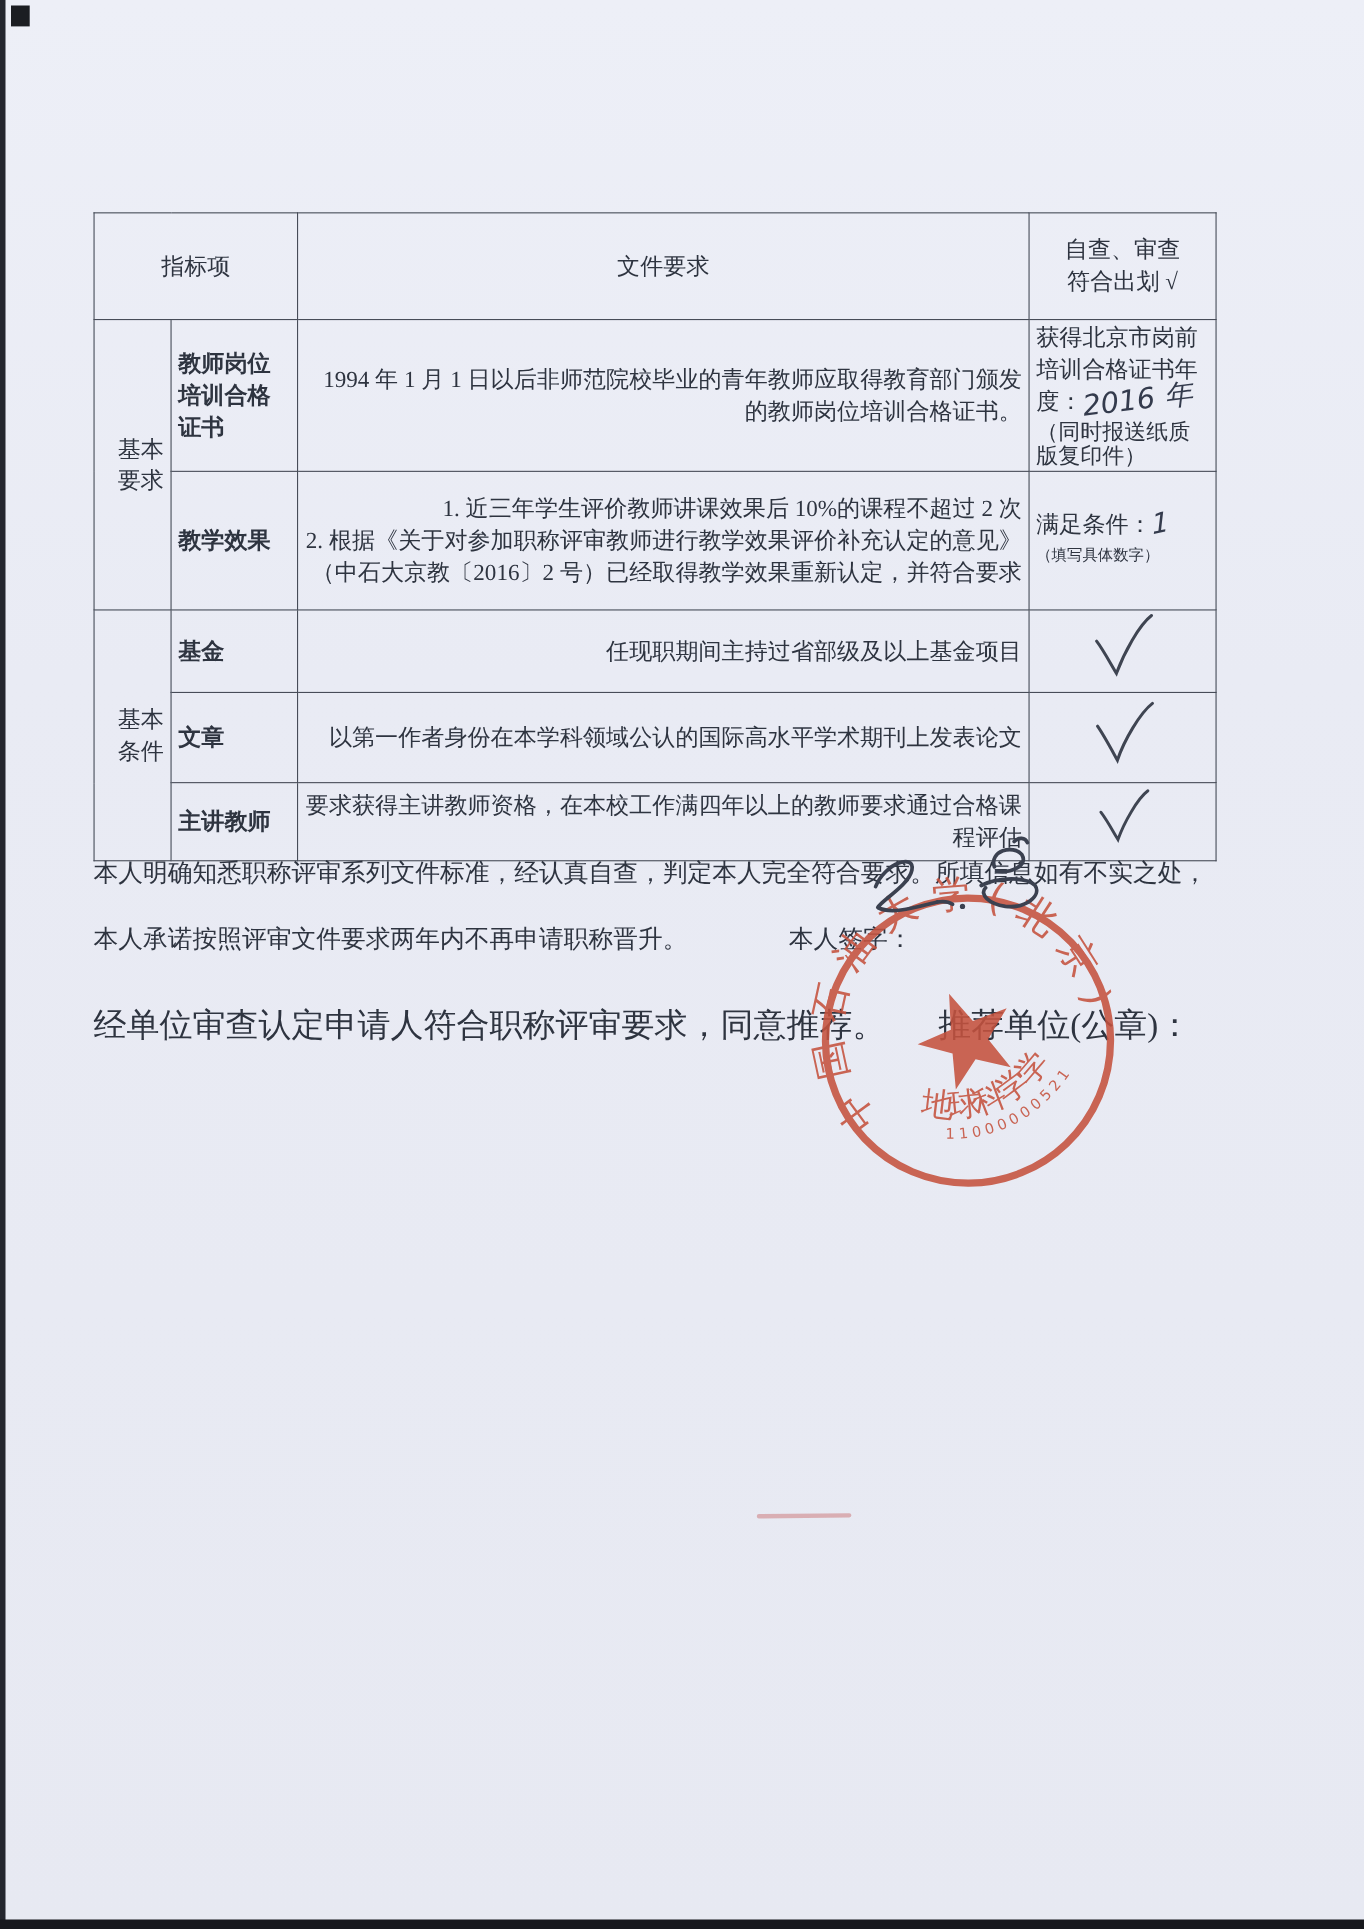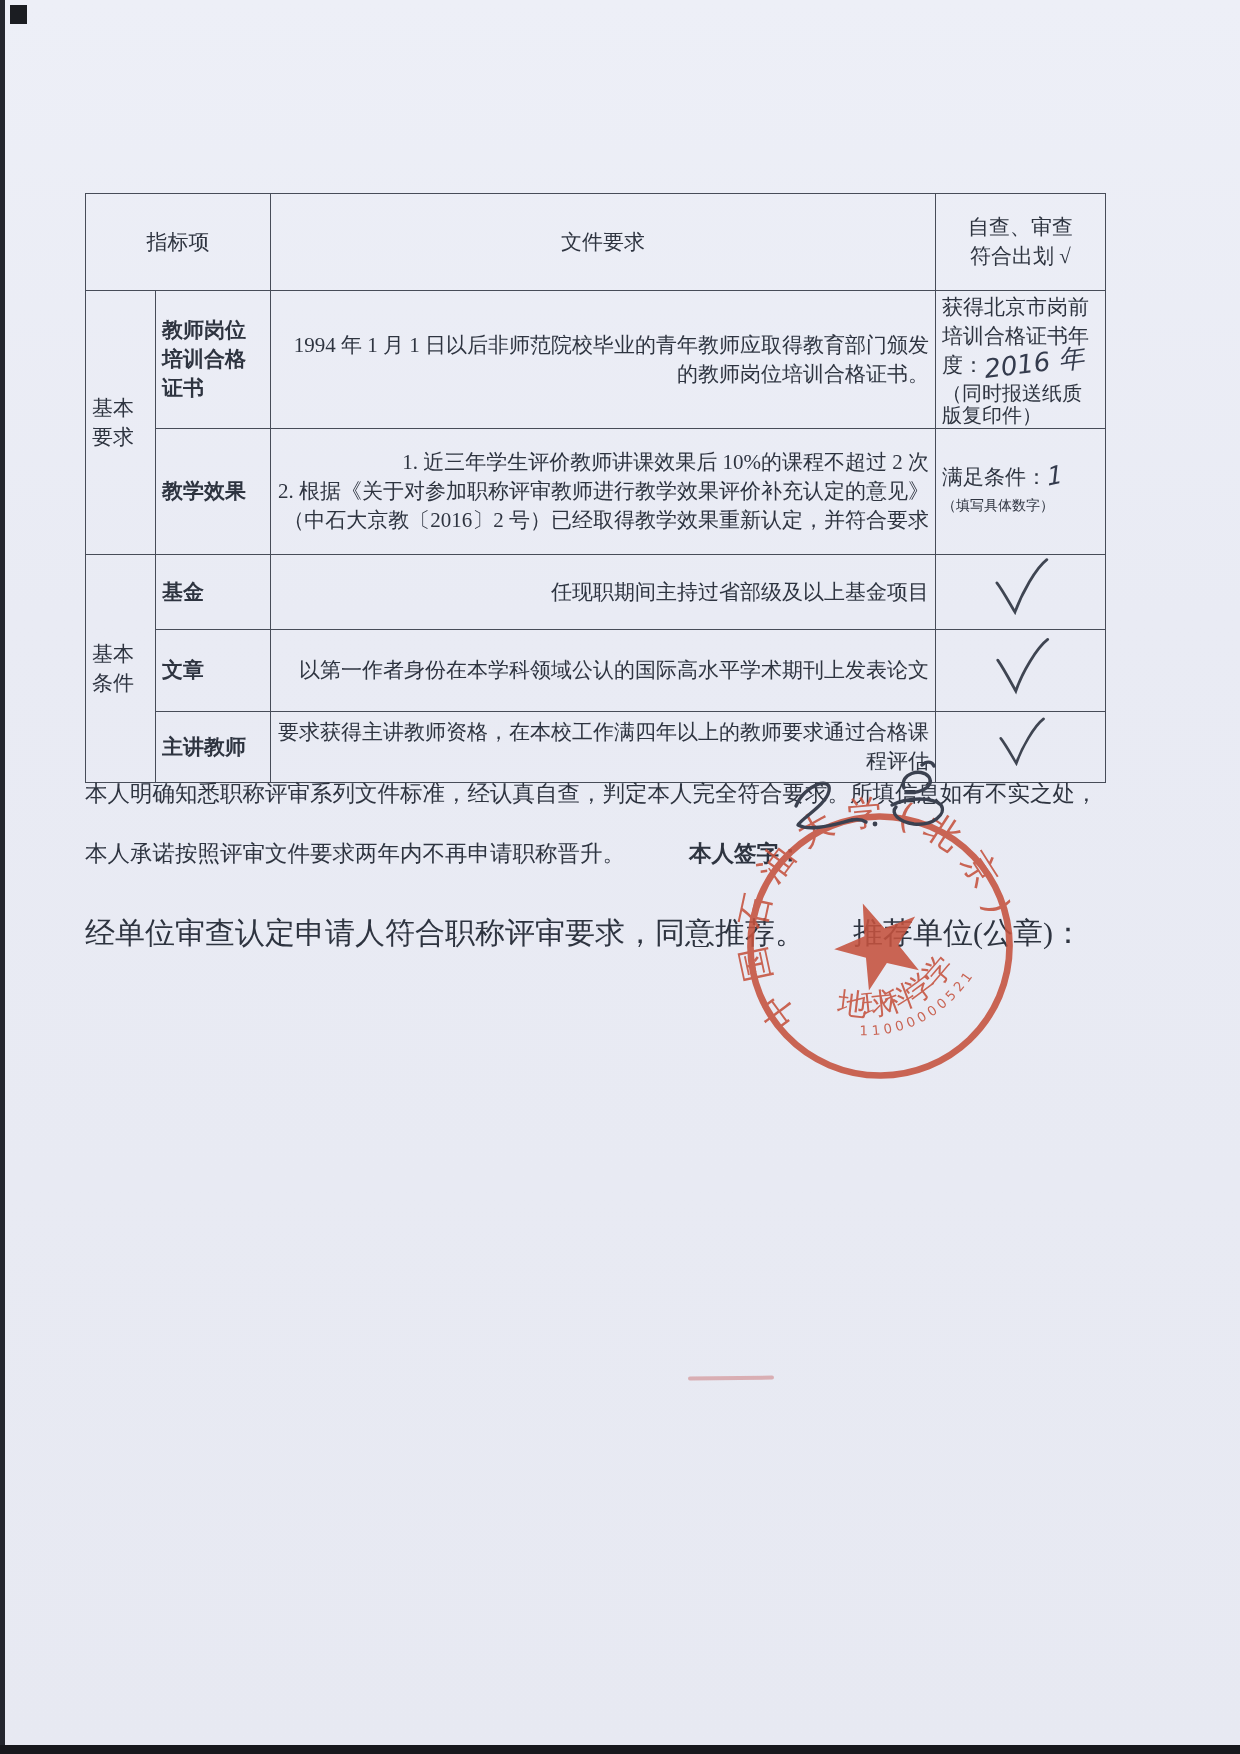--- a/index.html
+++ b/index.html
@@ -27,37 +27,37 @@
     border:1.6px solid #474c58; font-size:21px; line-height:29px;
     padding:2px 6px; vertical-align:middle; overflow:hidden;
   }
   .h-row td { height:92px; }
   .r1 td { height:120px; }
   .r2 td { height:121px; }
   .r3 td { height:64px; }
   .r4 td { height:77px; }
   .r5 td { height:66px; }
   .th-cell   { text-align:center; white-space:pre-line; }
-  .group-cell{ text-align:left; white-space:pre-line; font-size:22px; padding:2px 2px; }
+  .group-cell{ text-align:right; white-space:pre-line; font-size:22px; padding:2px 2px; }
   .item-cell { text-align:left; padding:2px 3px;font-weight:bold; }
   .req-cell  { text-align:right; white-space:pre-line; padding:2px 5px; }
   .check-cell{ text-align:left; vertical-align:top; padding:5px 8px; }
   .check-mid { vertical-align:middle; }
   .check-center { text-align:center; vertical-align:middle; padding:0; }
   .note  { font-size:20px; line-height:22px; display:block; margin-top:2px; }
   .note2 { font-size:14px; line-height:28px; display:block; }
   .hw {
     font-family:"DejaVu Sans", sans-serif; font-style:italic;
     display:inline-block; transform:rotate(-7deg);
     font-size:26px; line-height:20px; color:#343b4d;
   }
   .hw-one { transform:rotate(-12deg) skewX(-8deg); font-size:25px; }
 
   .para1 { position:absolute; left:85px; top:764px; width:1085px; font-size:22.5px; line-height:60px; z-index:1; }
-  .sig-label { margin-left:64px;font-weight:bold; }
+  .sig-label { margin-left:92px; }
   .para2 { position:absolute; left:85px; top:916px; width:1085px; font-size:30px; line-height:34px; z-index:1; }
   .unit-label { margin-left:48px; }
 
   .signature-svg { position:absolute; left:778px; top:758px; z-index:3; }
   .seal-svg { position:absolute; left:727px; top:793px; z-index:2; opacity:.88; }
   .seal-text { font-family:"DejaVu Sans", sans-serif; fill:#c5523e; }
 </style>
 </head>
 <body>
 

